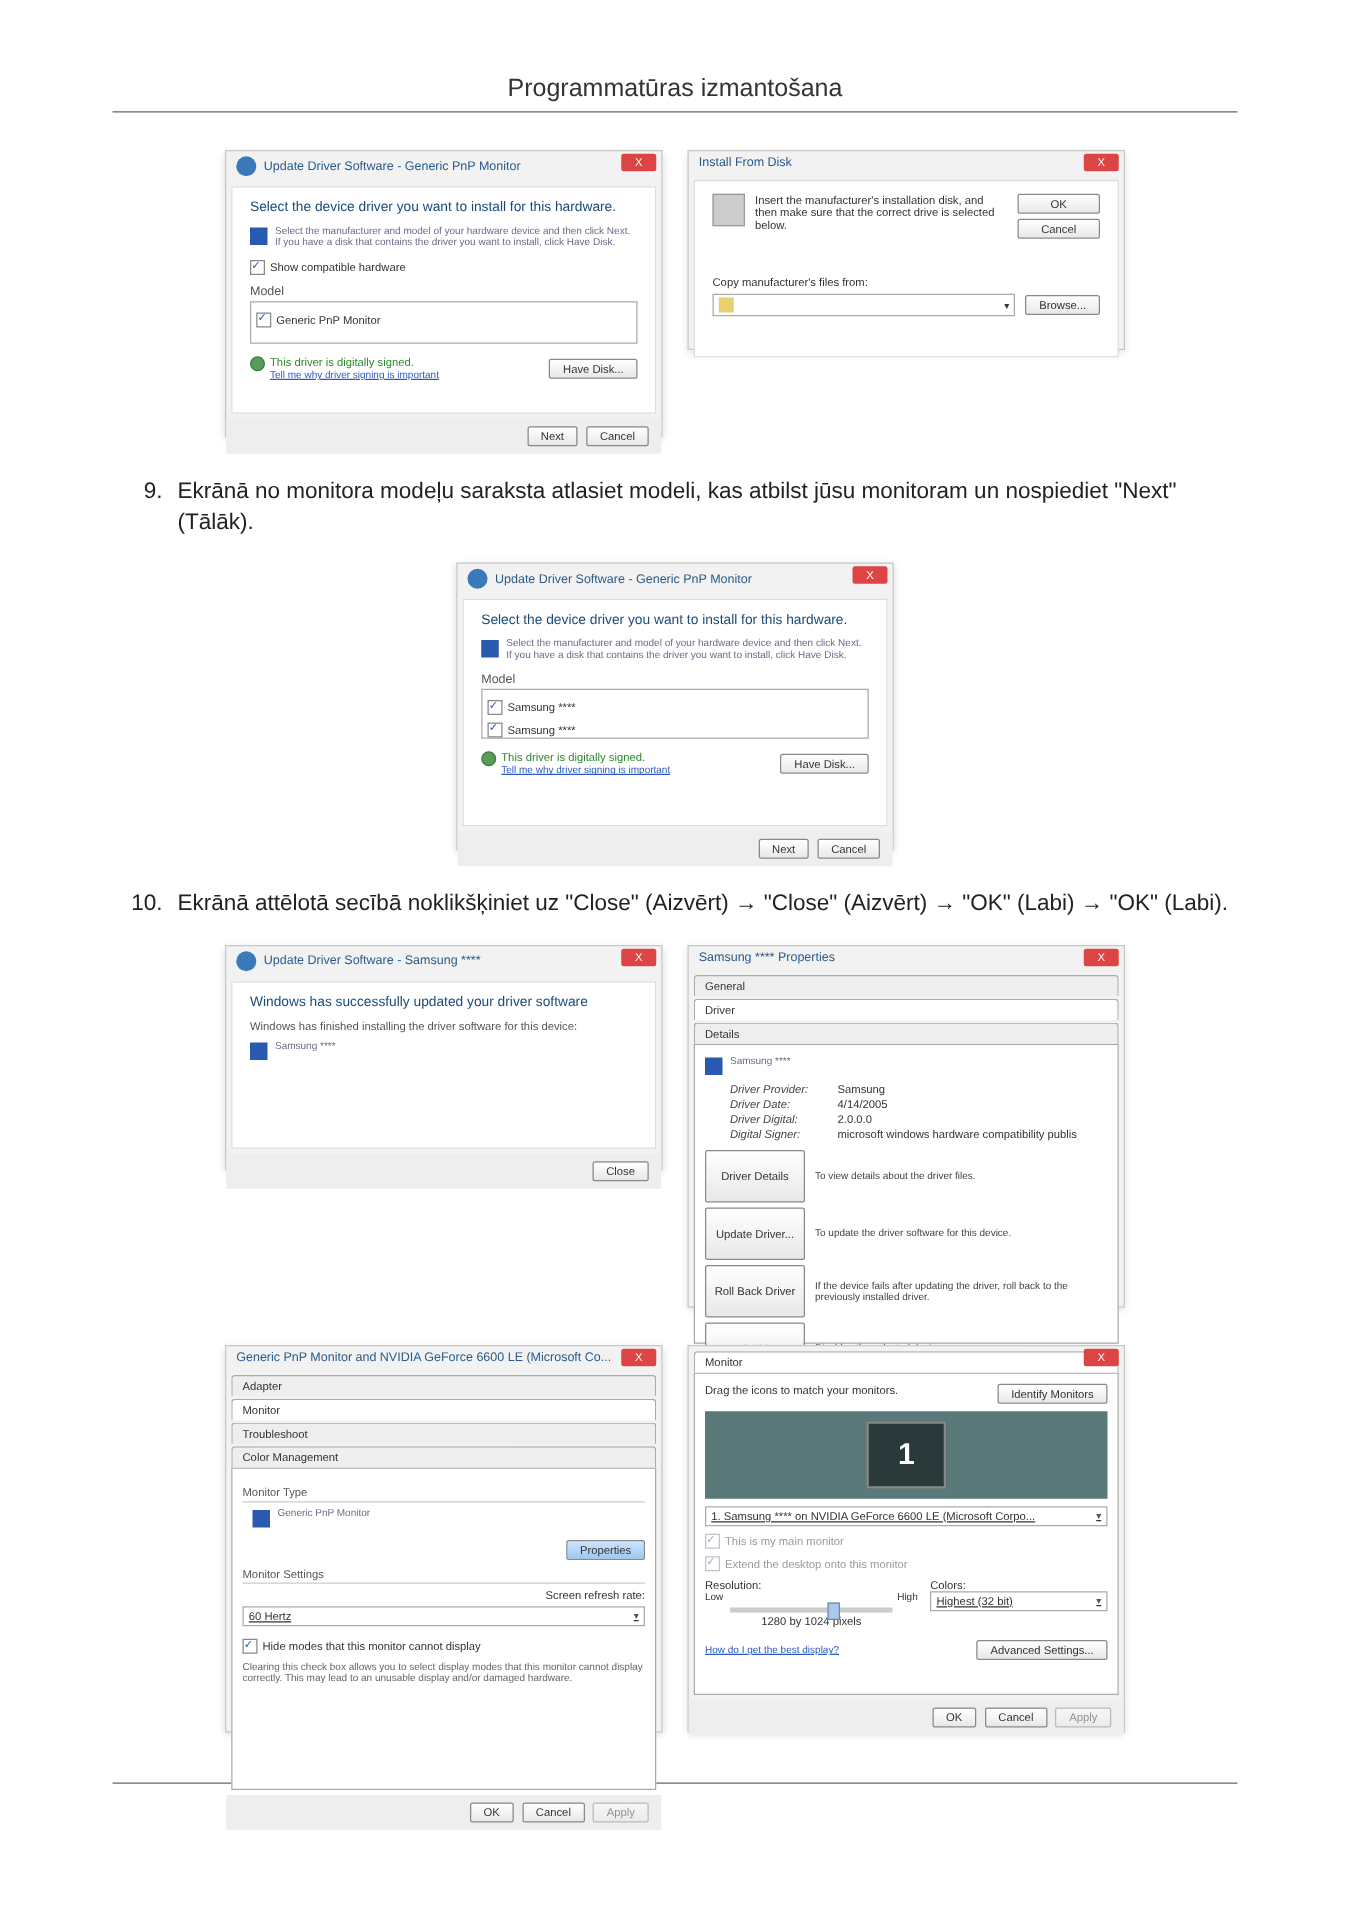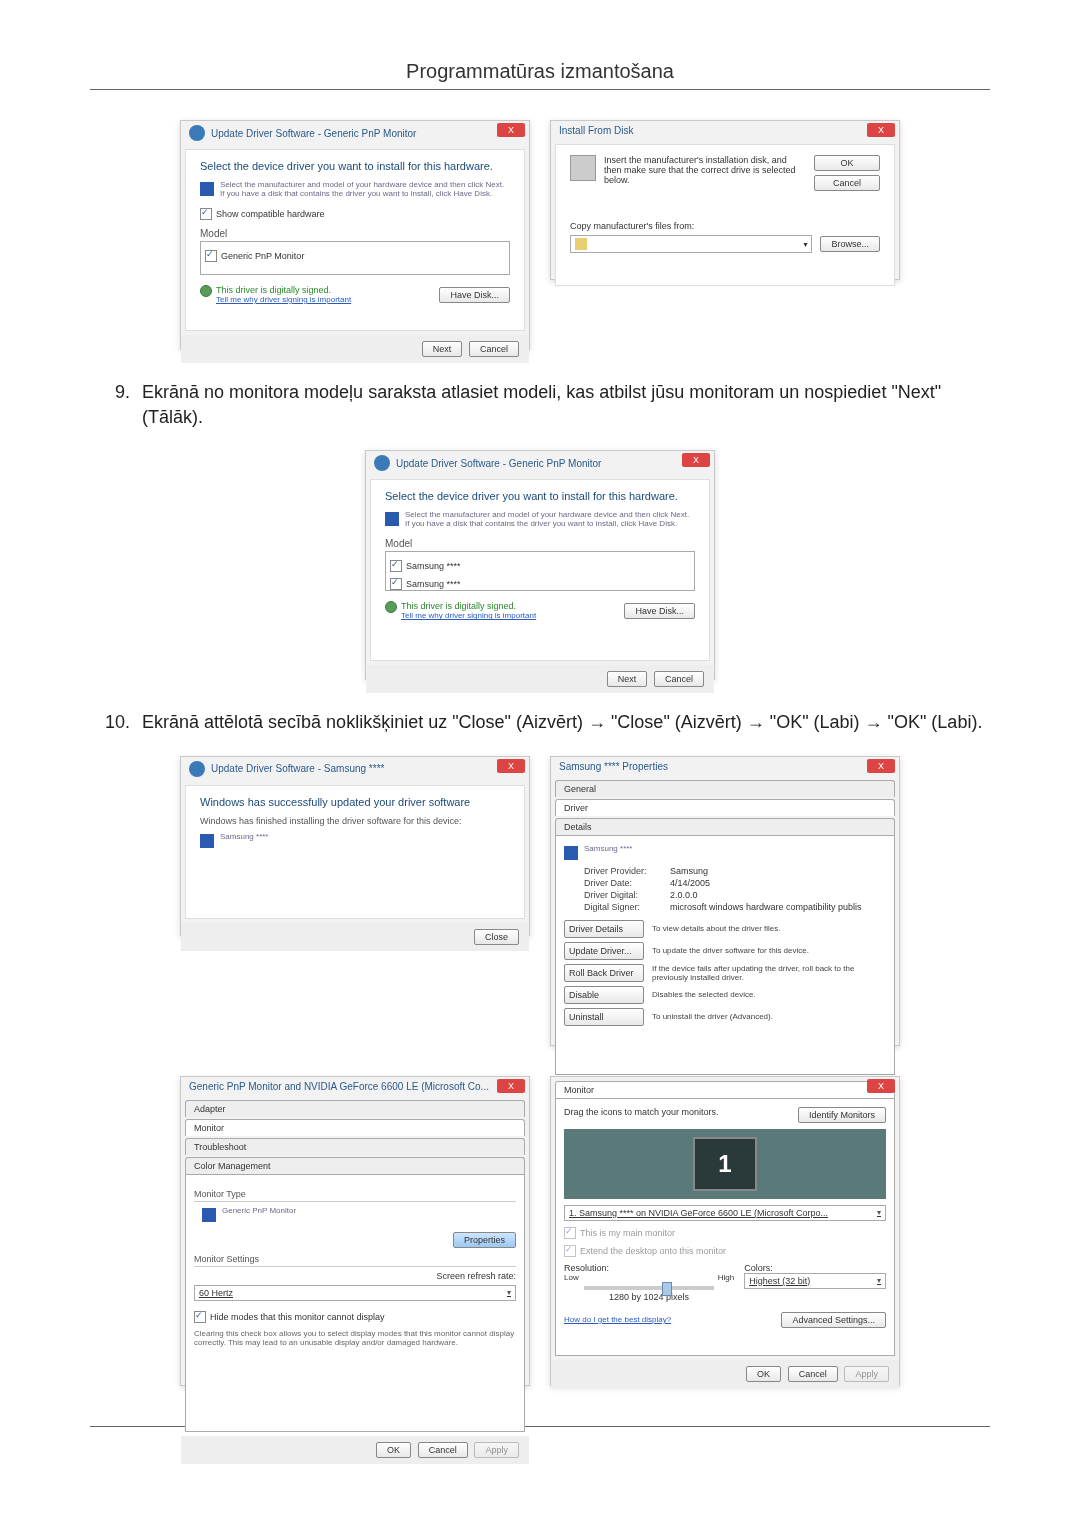--- a/index.html
+++ b/index.html
@@ -237,28 +237,29 @@
     padding: 8px;
   }
   .prop-row {
     display: flex;
     font-size: 9px;
     margin: 2px 0;
   }
   .prop-label {
     width: 86px;
     color: #444;
+    font-style: italic;
   }
   .prop-btn-row {
     display: flex;
     align-items: center;
     gap: 8px;
     margin: 4px 0;
   }
-  .prop-btn-row .btn { margin-left: 0; width: 70px; padding: 3px 4px; }
+  .prop-btn-row .btn { margin-left: 0; width: 70px; text-align: center; padding: 15px 4px; }
   .prop-btn-desc { font-size: 8px; color: #444; flex: 1; }
 
   .monitor-illus {
     background: #5a7a7a;
     height: 70px;
     margin: 6px 0;
     display: flex;
     align-items: center;
     justify-content: center;
   }

